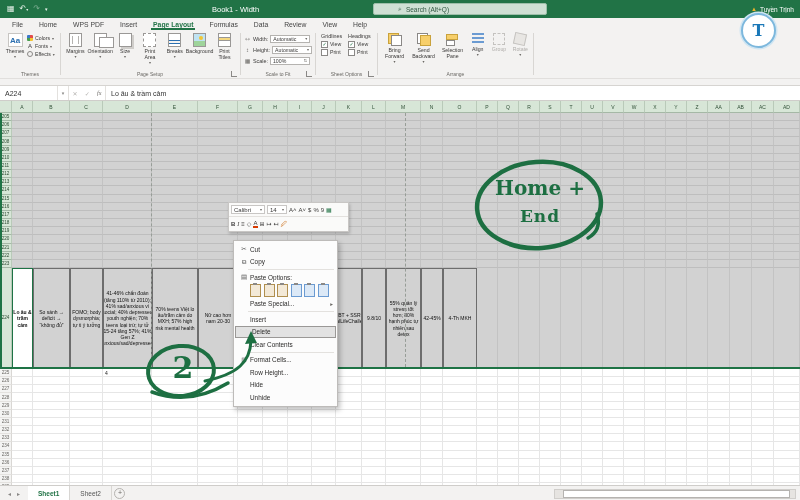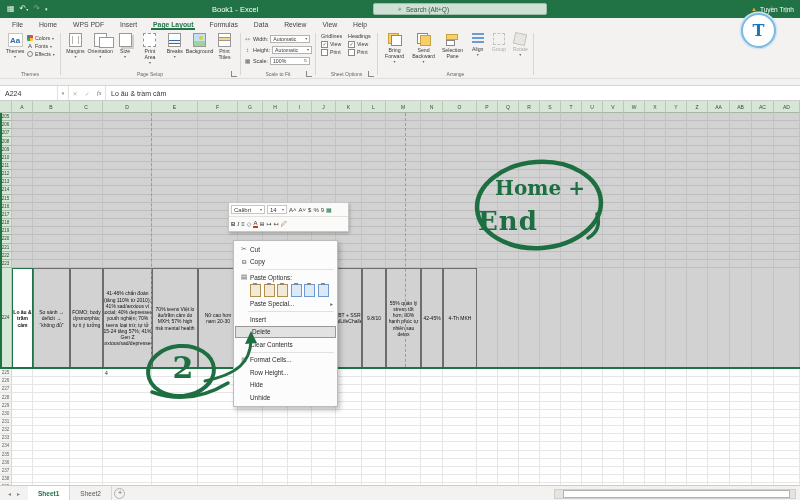--- a/index.html
+++ b/index.html
@@ -131,36 +131,36 @@
   .hscroll{position:absolute;right:4px;top:3px;width:240px;height:8px;background:#e6e4e1;border:1px solid #d0cecb;}
   .hthumb{position:absolute;left:8px;top:0;width:225px;height:6px;background:#fff;border:1px solid #b5b3b0;}
 
   
   .brandlogo{position:absolute;left:741px;top:13px;width:31px;height:31px;border-radius:50%;background:#fff;border:2px solid #7db8dd;box-shadow:0 0 0 1.5px #cfe5f2;display:flex;align-items:center;justify-content:center;z-index:5;font-family:"DejaVu Serif",serif;font-weight:bold;font-size:16px;color:#1a78b8;}
 
   
   .annotsvg{position:absolute;left:0;top:0;width:800px;height:500px;z-index:30;pointer-events:none;}
   .anntext{position:absolute;z-index:31;pointer-events:none;color:#1d6f42;font-family:"DejaVu Serif",serif;font-weight:bold;}
   .ann-ctrl{left:478px;top:176px;width:124px;text-align:center;font-size:20px;}
-  .ann-end{left:478px;top:206px;width:124px;text-align:left;font-size:26px;letter-spacing:1px;}
+  .ann-end{left:478px;top:206px;width:124px;text-align:center;font-size:17px;letter-spacing:1px;}
   .ann-2{left:148px;top:350px;width:70px;text-align:center;font-size:30px;}
 </style>
 </head>
 <body>
 
 <div class="app">
 
   <div class="titlebar">
     <div class="qat">
       <span class="g">▦</span>
       <span class="g">↶<span style="font-size:4px;">▾</span></span>
       <span class="g dis">↷</span>
       <span class="g" style="font-size:5px;">▾</span>
     </div>
-    <div class="doc-title">Book1 - Excel</div>
+    <div class="doc-title">Book1 - Width</div>
     <div class="searchbox">
       <span class="mag">⌕</span>
       <span>Search (Alt+Q)</span>
     </div>
     <div class="account">
       <span class="warn">▲</span>
       <span>Tuyền Trịnh</span>
     </div>
   </div>
 

